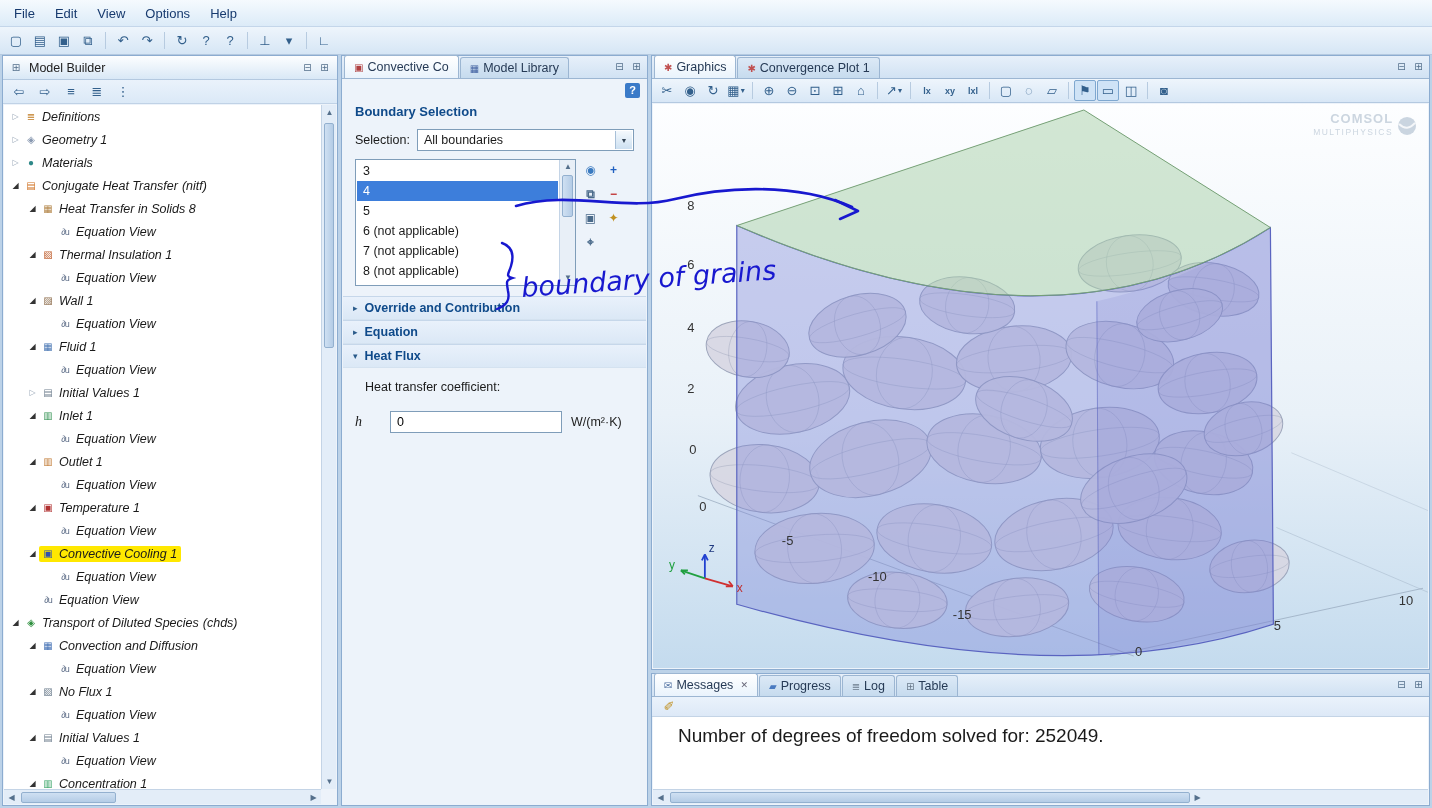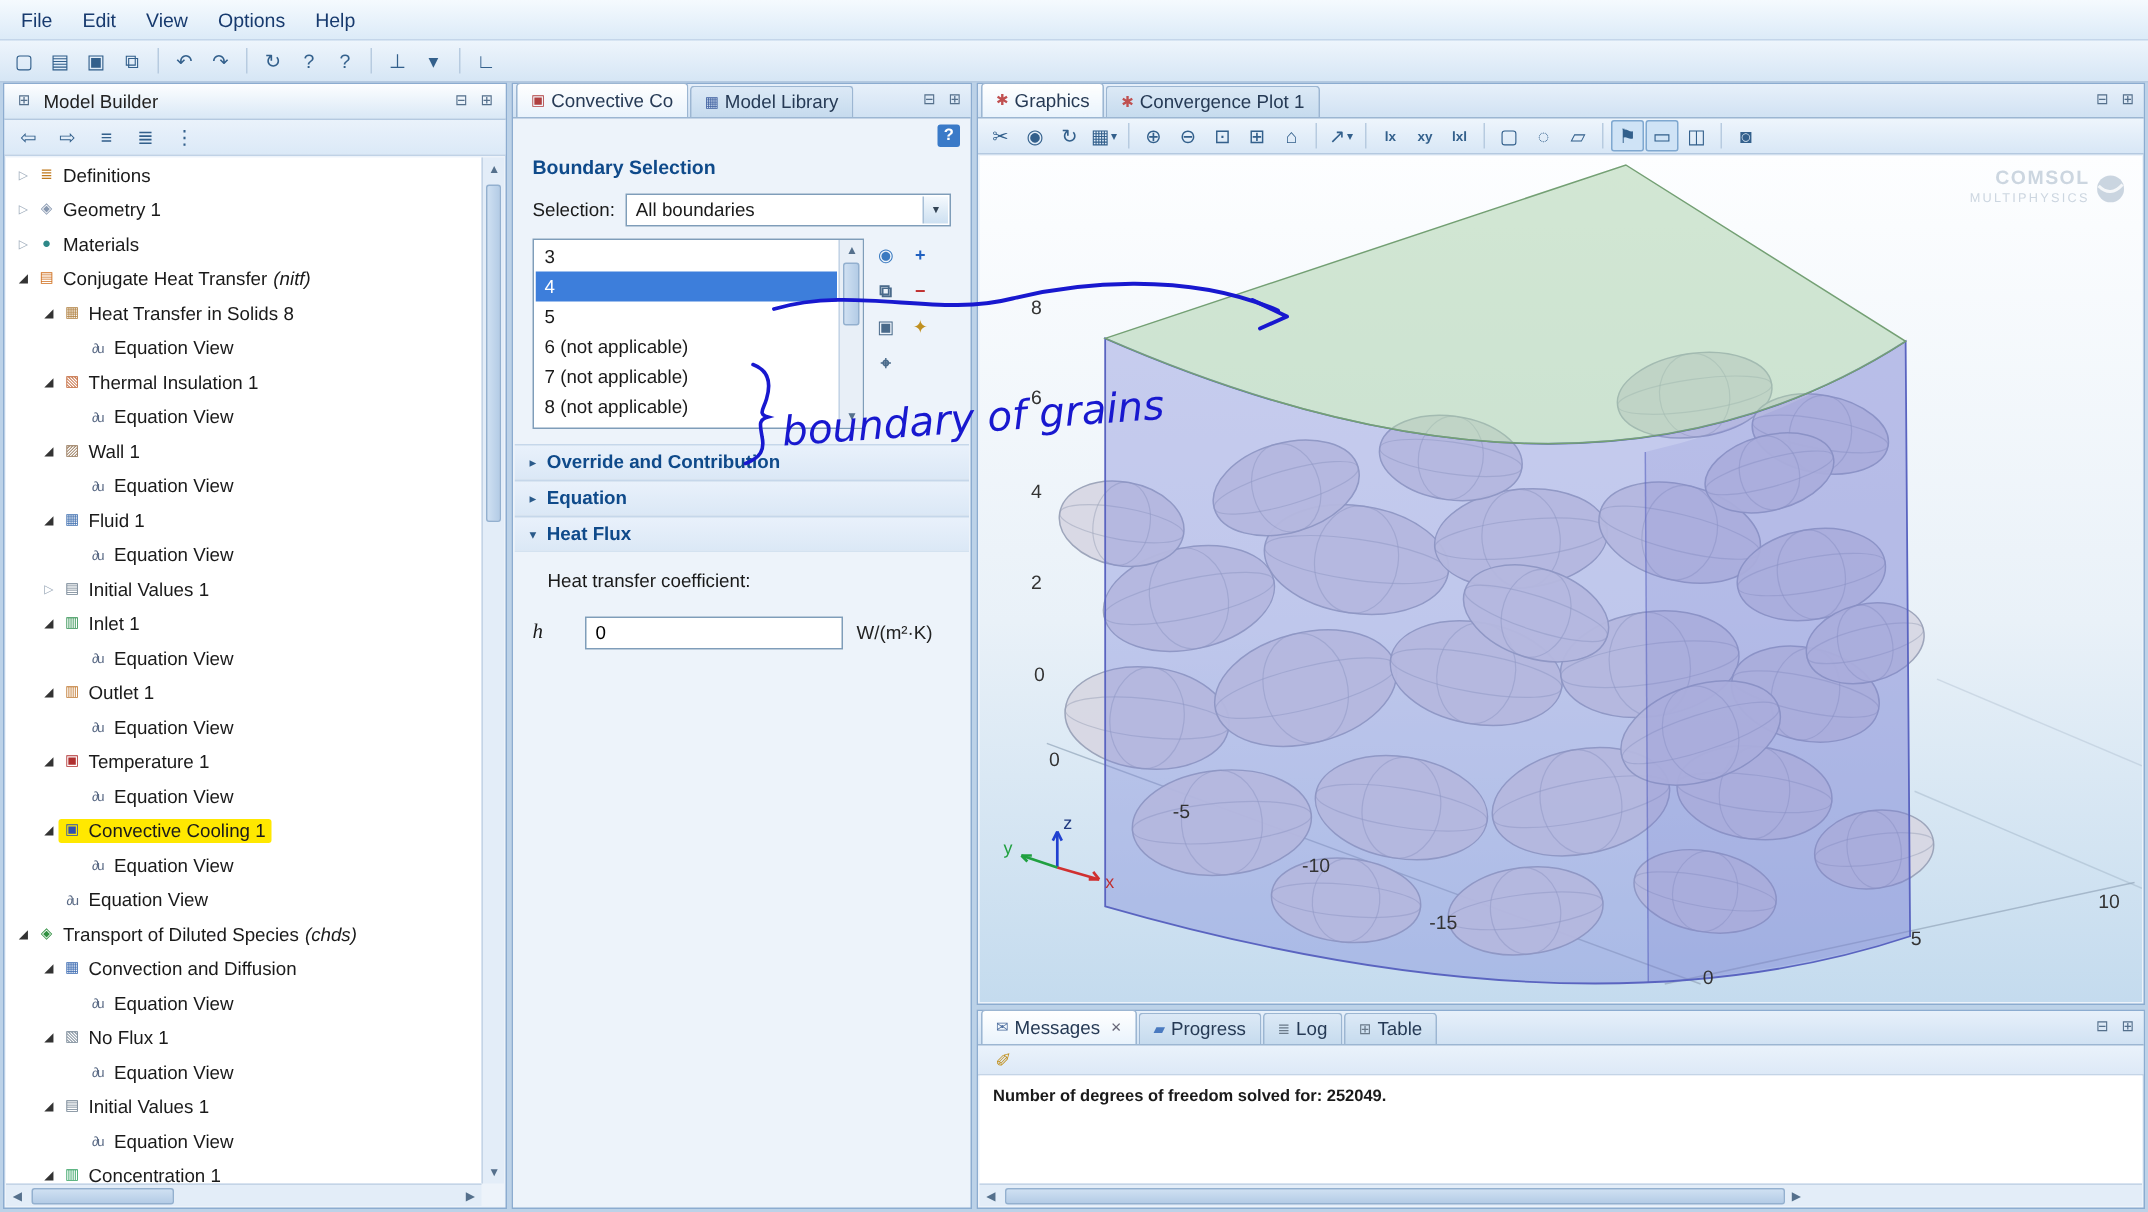--- a/index.html
+++ b/index.html
@@ -47,21 +47,21 @@
     background:linear-gradient(#eaf2fb,#dbe9f7); border-bottom:1px solid #c0d2e6; }
   .tree-wrap { position:absolute; top:49px; left:1px; right:16px; bottom:16px;
     background:#fff; overflow:hidden; }
   .tree-row { height:23px; display:flex; align-items:center; white-space:nowrap; }
   .expander { width:13px; flex:0 0 13px; text-align:center; font-size:8px; color:#333; }
   .expander.dim { color:#9aa8b8; }
   .row-core { display:flex; align-items:center; padding:1px 4px 1px 1px; border-radius:2px; }
   .row-core.hl { background:#ffe800; }
   .tree-icon { width:16px; flex:0 0 16px; text-align:center; font-size:10px; }
   .tree-icon.eq { font-size:9px; letter-spacing:-1px; }
-  .tree-label { margin-left:3px; }
+  .tree-label { margin-left:3px;font-style:italic; }
   .tree-suffix { font-style:italic; margin-left:4px; }
   
   .vscroll { position:absolute; top:49px; right:1px; bottom:16px; width:15px;
     background:#e3edf8; border-left:1px solid #c4d4e6; }
   .hscroll { position:absolute; left:1px; right:16px; bottom:1px; height:15px;
     background:#e3edf8; border-top:1px solid #c4d4e6; display:flex; align-items:center; }
   .scroll-btn { width:15px; height:15px; font-size:8px; color:#55708c; text-align:center; line-height:15px; flex:0 0 15px; }
   .vthumb { position:absolute; left:2px; right:2px; top:18px; height:225px;
     background:linear-gradient(90deg,#cfe0f2,#b4cce6); border:1px solid #93b0cf; border-radius:2px; }
   .hthumb { width:95px; height:11px; margin-left:2px;
@@ -117,21 +117,21 @@
   .tb-mini { font-size:9px; font-weight:bold; color:#33608c; }
   .gfx-canvas { position:absolute; top:48px; left:1px; right:1px; bottom:1px; }
   .gfx-canvas svg { display:block; width:100%; height:100%; }
   .scene text { font-family:"Liberation Sans","DejaVu Sans",sans-serif; }
 
   
   #messages { left:651px; top:618px; width:779px; height:133px; }
   .msg-toolbar { height:20px; display:flex; align-items:center; padding:0 6px;
     background:linear-gradient(#eaf2fb,#dde9f7); border-bottom:1px solid #c4d4e6; }
   .msg-content { position:absolute; top:43px; left:1px; right:1px; bottom:16px;
-    background:#fff; padding:8px 9px; font-size:11px; overflow:hidden;font-weight:bold; }
+    background:#fff; padding:8px 25px; font-size:19px; overflow:hidden; }
   .msg-hscroll { position:absolute; left:1px; right:1px; bottom:1px; height:15px;
     background:#e3edf8; border-top:1px solid #c4d4e6; display:flex; align-items:center; }
   .msg-hscroll .hthumb { width:520px; }
 
   
   .annotation-layer { position:absolute; left:0; top:0; width:1432px; height:808px;
     pointer-events:none; z-index:99; }
 </style>
 </head>
 <body>

